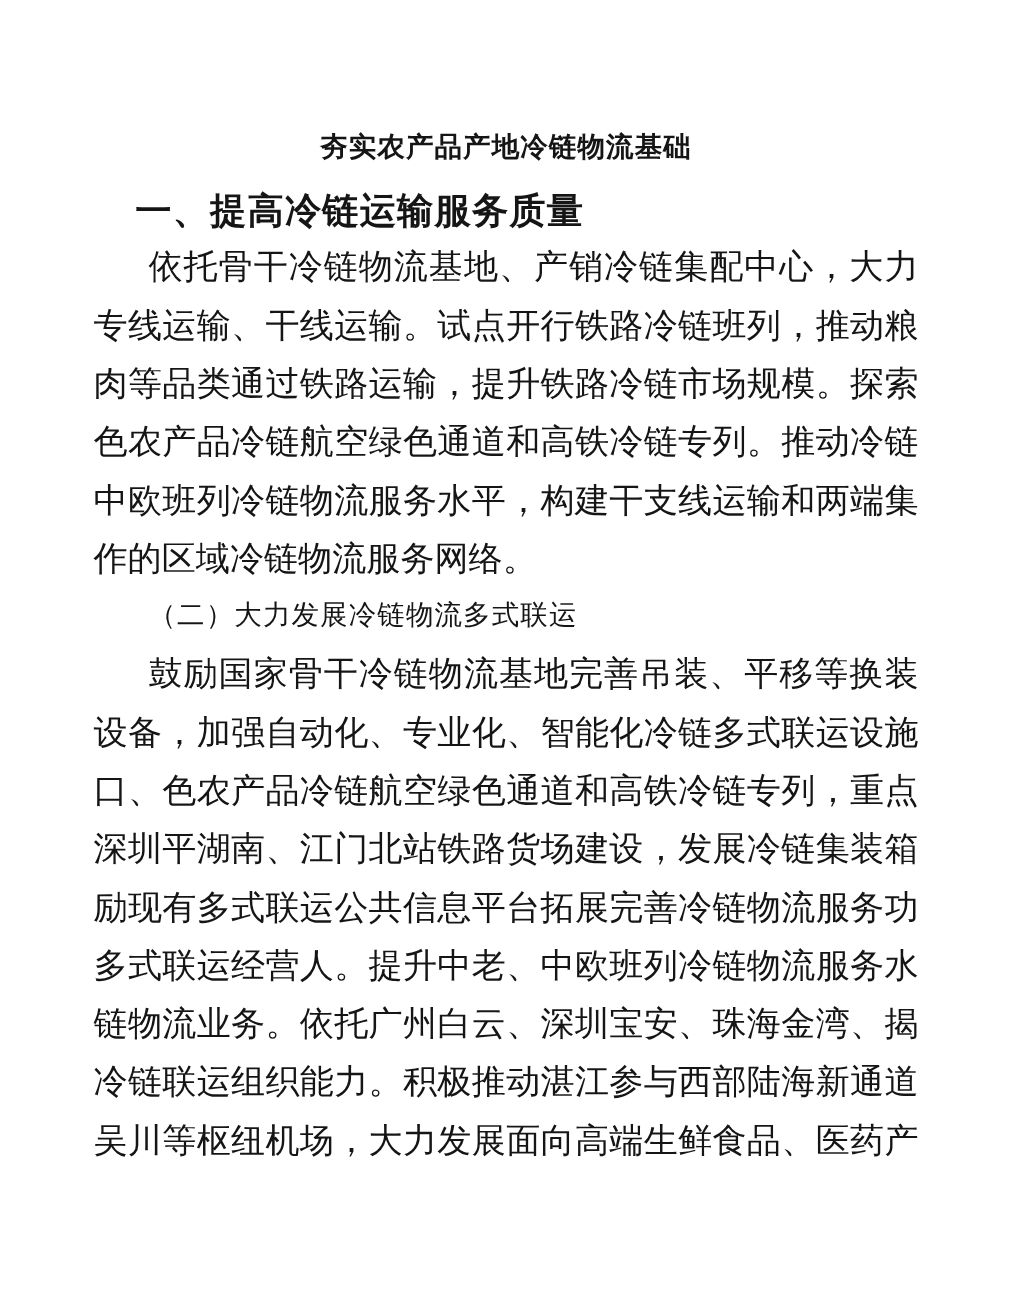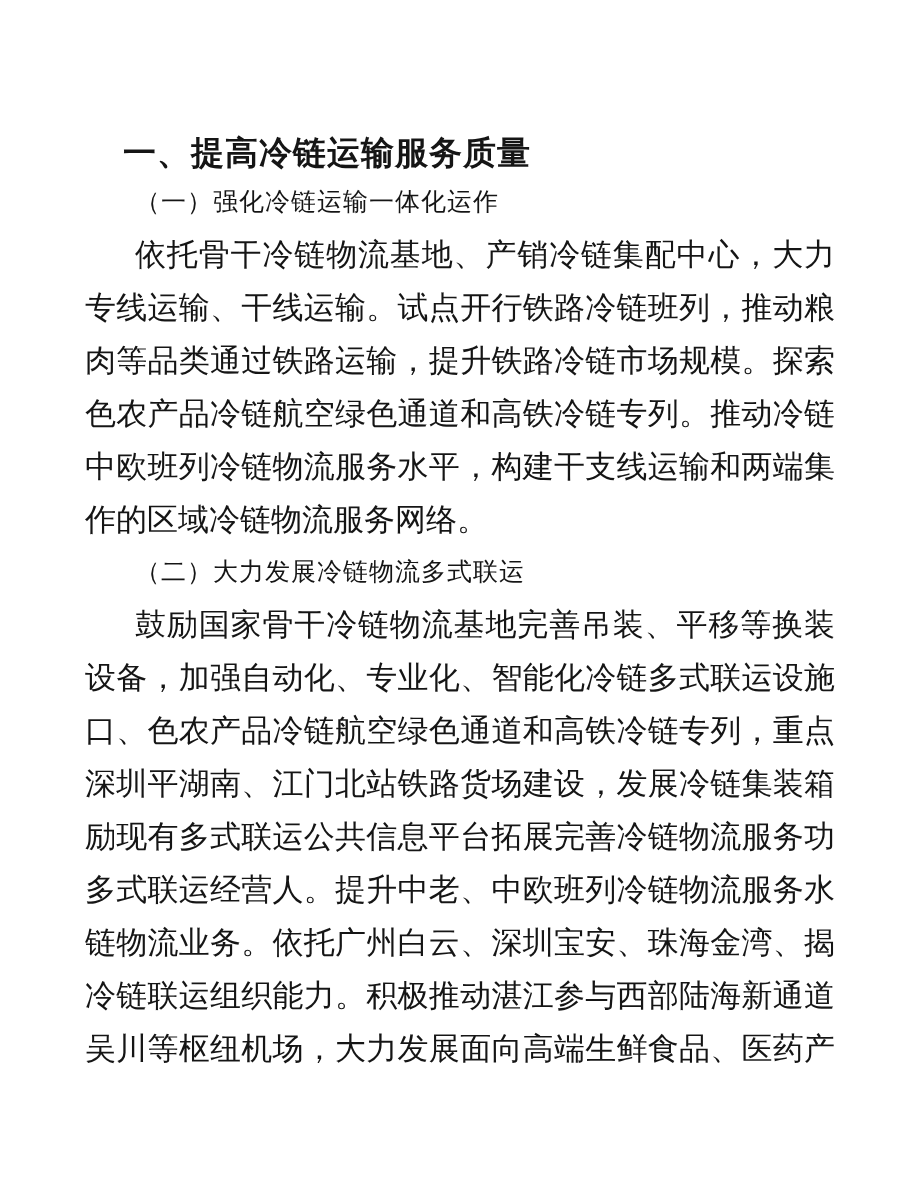--- a/index.html
+++ b/index.html
@@ -64,23 +64,23 @@
   }
   .p-line.first {
     padding-left: 50px;
   }
 </style>
 </head>
 <body>
 
 <div class="page">
   <div class="content">
+    <div class="doc-title">夯实农产品产地冷链物流基础</div>
     <div>
         <div class="h1">一、提高冷链运输服务质量</div>
-        <div class="h2">（一）强化冷链运输一体化运作</div>
         <div class="para">
           <div class="p-line first justify">依托骨干冷链物流基地、产销冷链集配中心，大力发展公路冷链</div>
           <div class="p-line justify">专线运输、干线运输。试点开行铁路冷链班列，推动粮食、牛奶、冻</div>
           <div class="p-line justify">肉等品类通过铁路运输，提升铁路冷链市场规模。探索开通荔枝等特</div>
           <div class="p-line justify">色农产品冷链航空绿色通道和高铁冷链专列。推动冷链物流干线运输</div>
           <div class="p-line justify">中欧班列冷链物流服务水平，构建干支线运输和两端集配一体化运</div>
           <div class="p-line">作的区域冷链物流服务网络。</div>
         </div>
         <div class="h2">（二）大力发展冷链物流多式联运</div>
         <div class="para">

